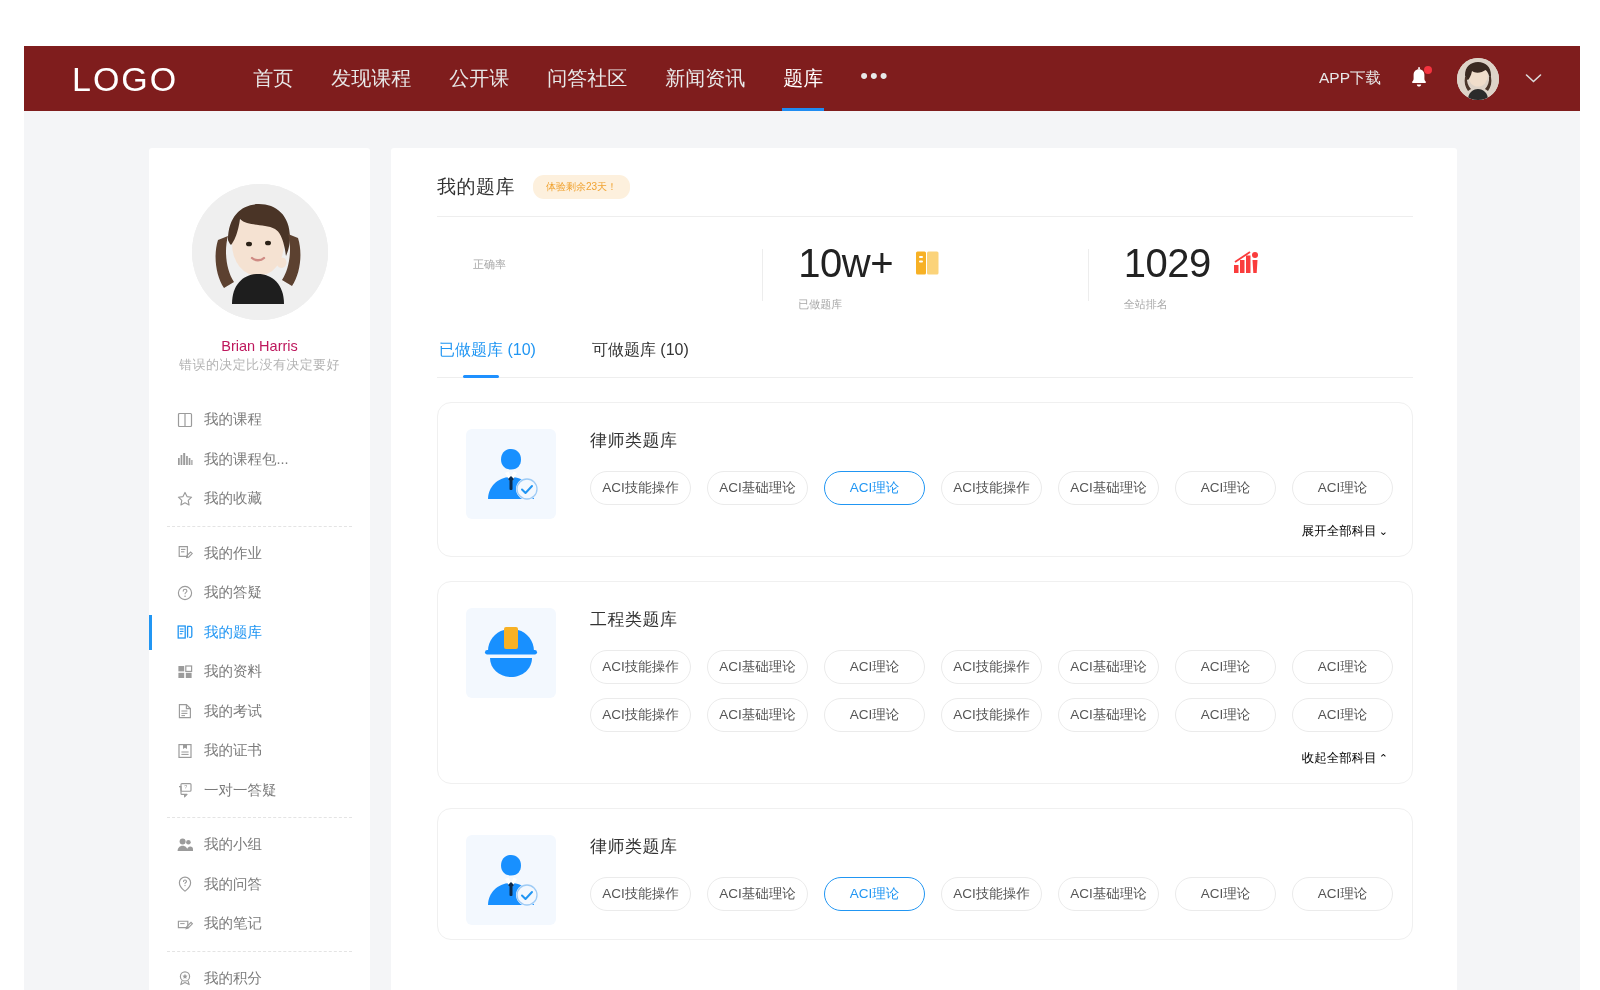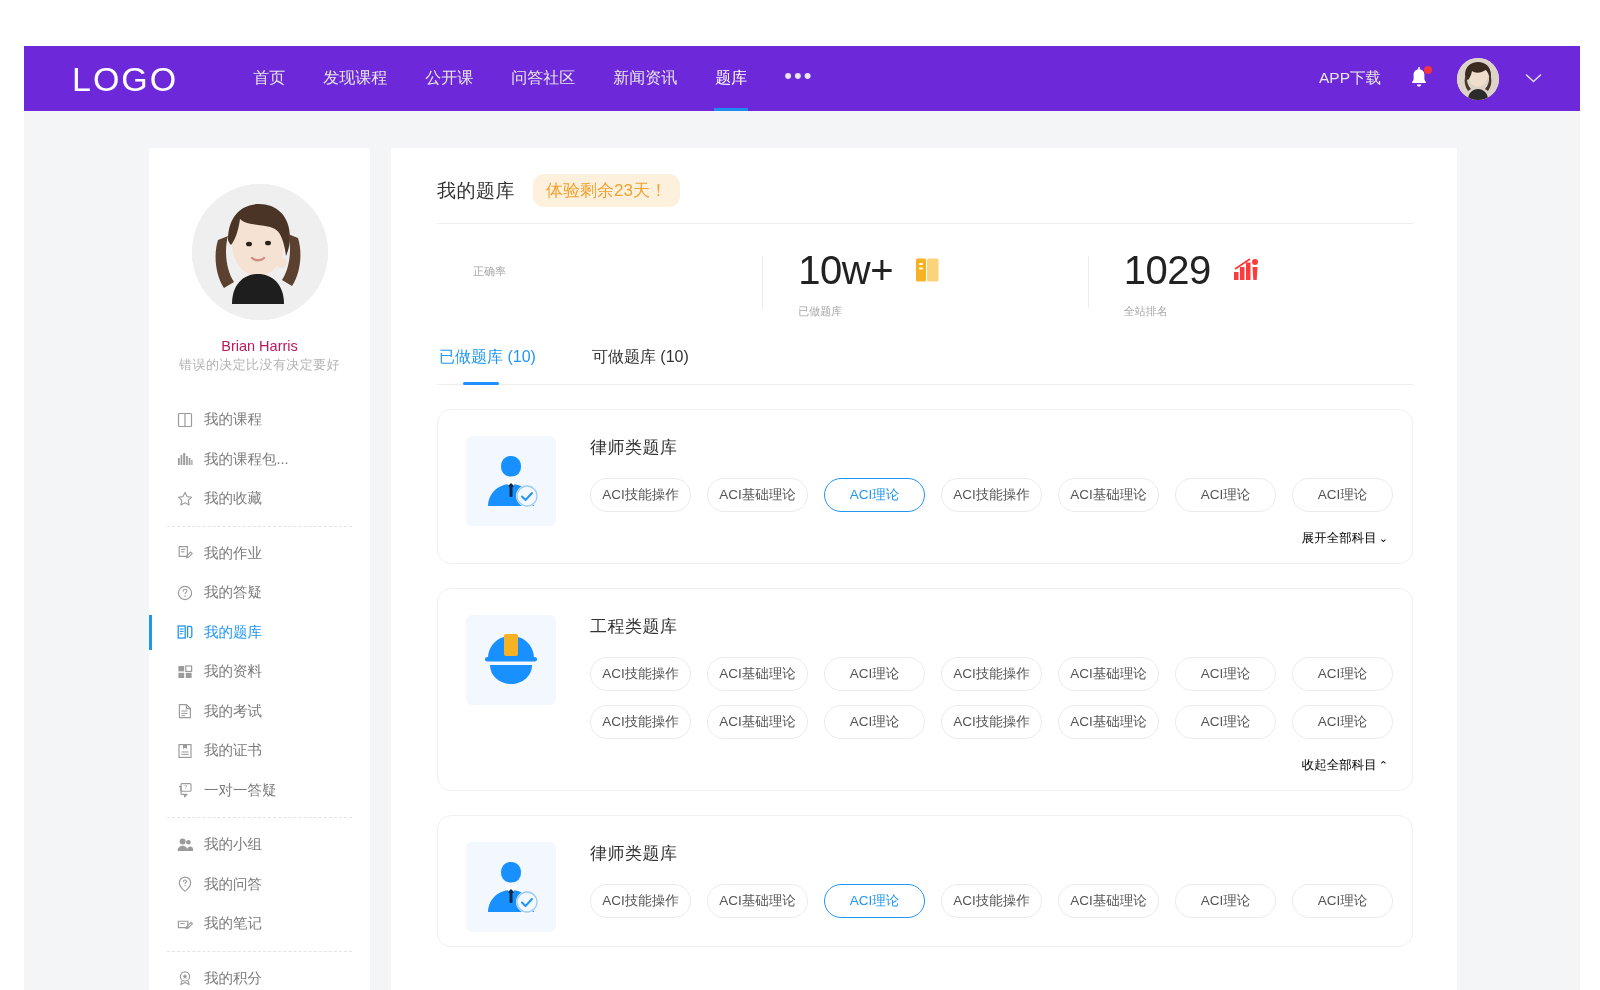--- a/index.html
+++ b/index.html
@@ -16,42 +16,42 @@
     left: 24px; top: 46px;
     width: 1556px; height: 944px;
     background: #f4f5f7;
     overflow: hidden;
   }
 
   
   .topbar {
     position: relative;
     height: 65px;
-    background: #6d28d9;
+    background: #7f1d1d;
     display: flex;
     align-items: center;
     padding: 0 38px 0 48px;
   }
   .logo {
     font-size: 34px;
     letter-spacing: 2px;
     color: #ffffff;
     font-weight: 400;
     font-family: "Liberation Sans", sans-serif;
     margin-right: 56px;
     line-height: 1;
   }
   .nav { display: flex; align-items: center; height: 100%; }
   .nav-item {
     position: relative;
     height: 100%;
     display: flex; align-items: center;
     padding: 0 19px;
     color: #e8e8e8;
-    font-size: 16px;
+    font-size: 20px;
     cursor: pointer;
     white-space: nowrap;
   }
   .nav-item.active { color: #ffffff; }
   .nav-item.active::after {
     content: "";
     position: absolute;
     left: 18px; right: 18px; bottom: 0;
     height: 3px;
     background: #1f8cf2;
@@ -176,21 +176,21 @@
     border-bottom: 1px solid #eeeeee;
   }
   .page-title {
     font-size: 19px;
     color: #333333;
     letter-spacing: .5px;
   }
   .trial-badge {
     background: #fdf0dd;
     color: #f0a230;
-    font-size: 17px;
+    font-size: 10px;
     padding: 5px 13px;
     border-radius: 11px;
     white-space: nowrap;
   }
 
   
   .stats {
     display: flex;
     padding: 26px 0 18px 0;
   }

